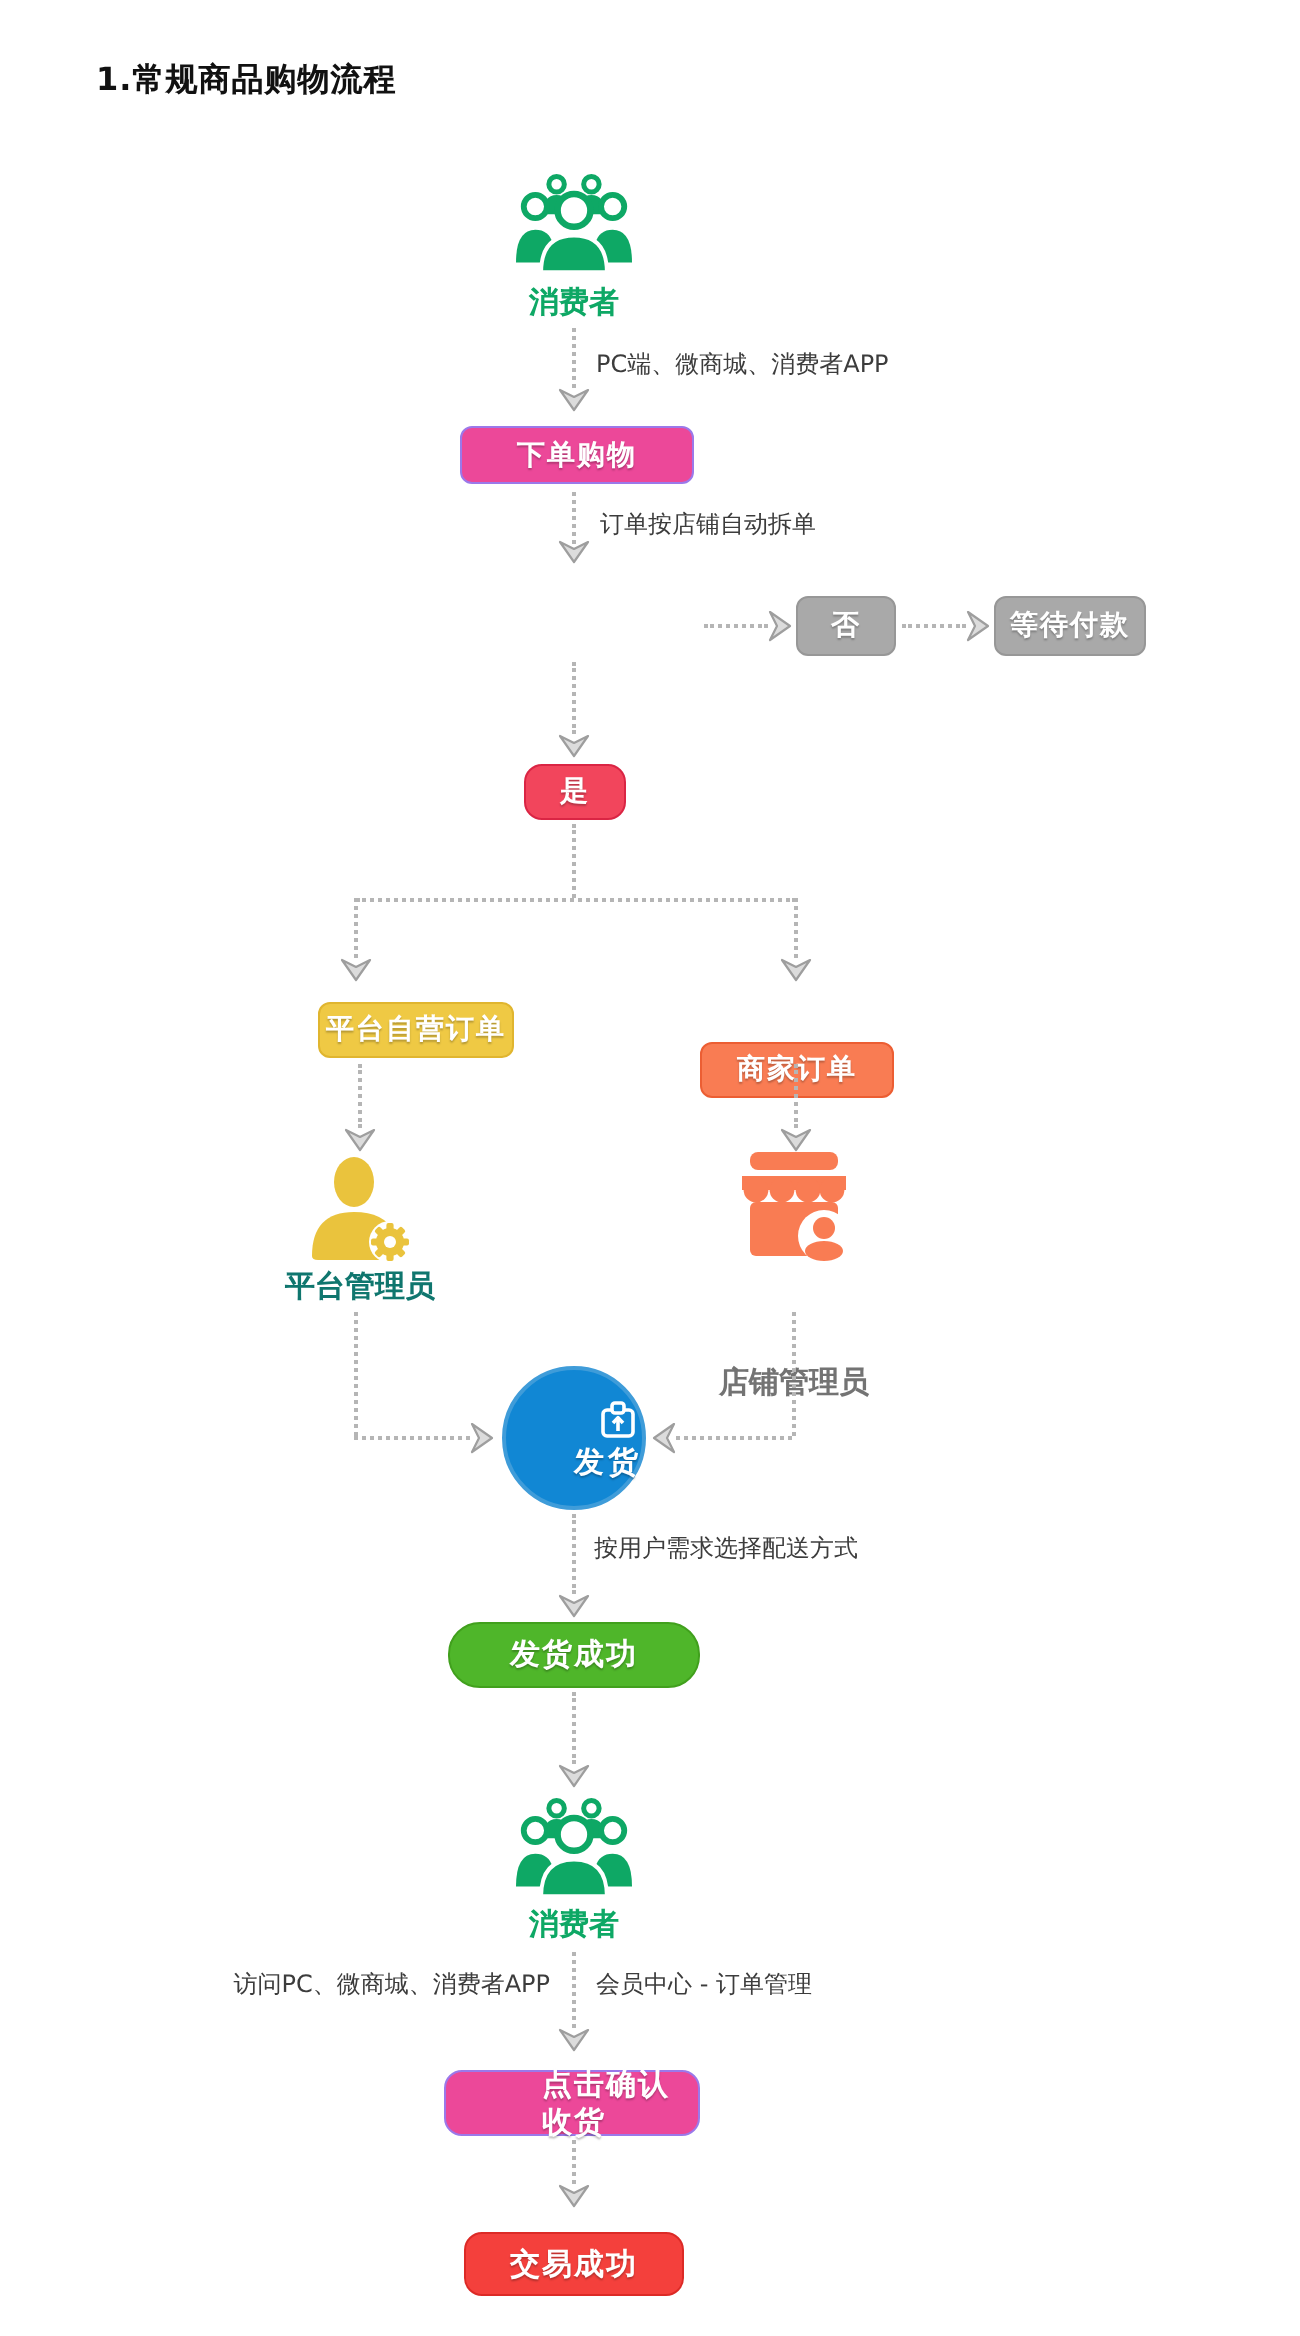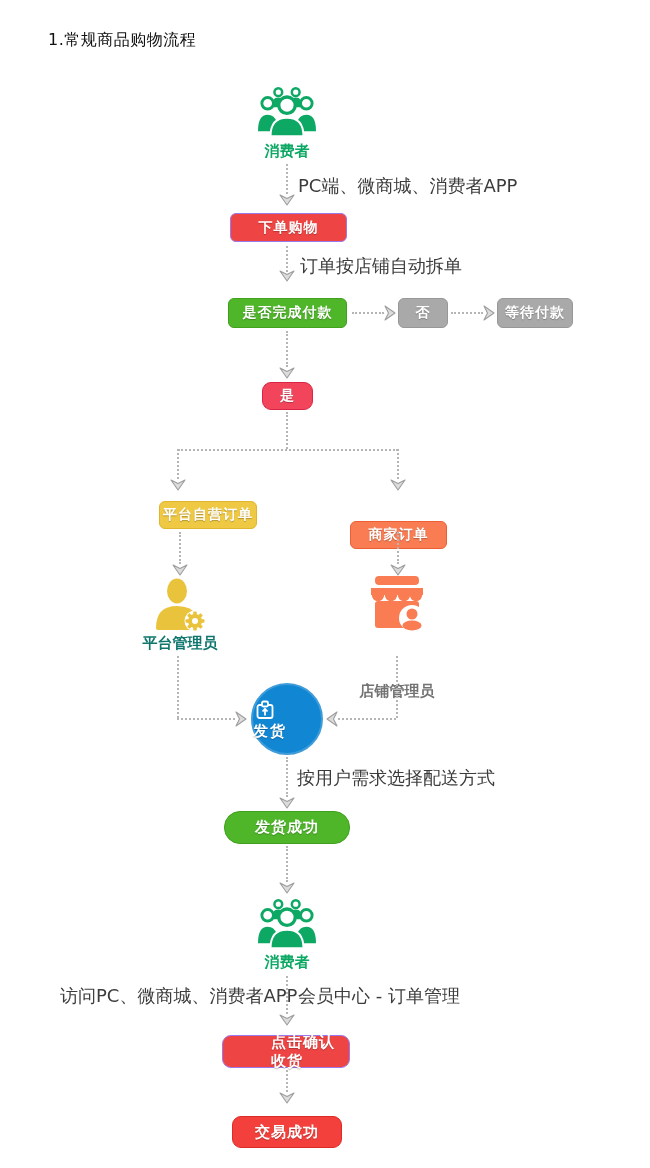--- a/index.html
+++ b/index.html
@@ -1,38 +1,38 @@
 <!DOCTYPE html>
 <html><head>
 <meta charset="utf-8">
 <style>
   html,body{margin:0;padding:0;background:#fff;}
   body{font-family:"DejaVu Sans","Liberation Sans",sans-serif;}
   .canvas{position:relative;width:650px;height:1168px;background:#fff;overflow:hidden;}
-  .title{position:absolute;left:48px;top:30px;font-size:16px;font-weight:normal;color:#111;letter-spacing:.5px;}
+  .title{position:absolute;left:48px;top:30px;font-size:16px;font-weight:bold;color:#111;letter-spacing:.5px;}
   .node{position:absolute;box-sizing:border-box;border:1px solid;border-radius:6px;color:#fff;
         font-weight:bold;font-size:14px;display:flex;align-items:center;justify-content:center;
         text-shadow:0 1px 1px rgba(0,0,0,.25);letter-spacing:1px;}
-  .c-purple{background:#ef4444;border-color:#9b79ea;}
+  .c-purple{background:#ec4899;border-color:#9b79ea;}
   .c-green{background:#4fb62a;border-color:#41a01d;}
   .c-gray{background:#a9a9a9;border-color:#979797;}
   .c-red{background:#f2455c;border-color:#da2544;}
   .c-yellow{background:#efc944;border-color:#e0b52f;margin-left:28px;}
   .c-orange{background:#f97c53;border-color:#ec5e33;}
   .c-bigred{background:#f4403c;border-color:#dc2a26;}
   .vline{position:absolute;width:0;border-left:2px dotted #b5b5b5;}
   .hline{position:absolute;height:0;border-top:2px dotted #b5b5b5;}
   .ah{position:absolute;width:16px;height:12px;}
   .ah-h{position:absolute;width:12px;height:16px;}
-  .edge-label{position:absolute;font-size:18px;color:#3c3c3c;white-space:nowrap;}
+  .edge-label{position:absolute;font-size:12px;color:#3c3c3c;white-space:nowrap;}
   .actor-label{position:absolute;font-size:15px;font-weight:bold;text-align:center;white-space:nowrap;}
   .icon-box{position:absolute;}
   .circle-node{position:absolute;left:251px;top:683px;width:72px;height:72px;border-radius:50%;
                background:#1187d4;border:2px solid #3f9cd9;box-sizing:border-box;
-               display:flex;flex-direction:column;align-items:flex-start;justify-content:center;}
+               display:flex;flex-direction:column;align-items:flex-end;justify-content:center;}
   .circle-node .lbl{color:#fff;font-weight:bold;font-size:15px;letter-spacing:2px;text-shadow:0 1px 1px rgba(0,0,0,.25);}
   .fs15{font-size:15px;}
 </style>
 </head>
 <body>
 
 <div class="canvas">
 
   <div class="title">1.常规商品购物流程</div>
 
@@ -63,23 +63,20 @@
   <div class="node c-purple" style="left:230px;top:213px;width:117px;height:29px;">
     <span>下单购物</span>
   </div>
 
   <div class="vline" style="left:286px;top:246px;height:26px;"></div>
   <svg class="ah" style="left:279px;top:270px;" viewBox="0 0 16 12">
     <path d="M1 1 L8 11 L15 1 L8 4.5 Z" fill="#dcdcdc" stroke="#9e9e9e" stroke-width="1.1" stroke-linejoin="round"></path>
   </svg>
   <div class="edge-label" style="left:300px;top:254px;">订单按店铺自动拆单</div>
 
-  <div class="node c-green" style="left:228px;top:298px;width:119px;height:30px;">
-    <span>是否完成付款</span>
-  </div>
 
   <div class="hline" style="left:352px;top:312px;width:32px;"></div>
   <svg class="ah-h" style="left:384px;top:305px;" viewBox="0 0 12 16">
     <path d="M1 1 L11 8 L1 15 L4.5 8 Z" fill="#dcdcdc" stroke="#9e9e9e" stroke-width="1.1" stroke-linejoin="round"></path>
   </svg>
   <div class="node c-gray" style="left:398px;top:298px;width:50px;height:30px;">
     <span>否</span>
   </div>
 
   <div class="hline" style="left:451px;top:312px;width:32px;"></div>

